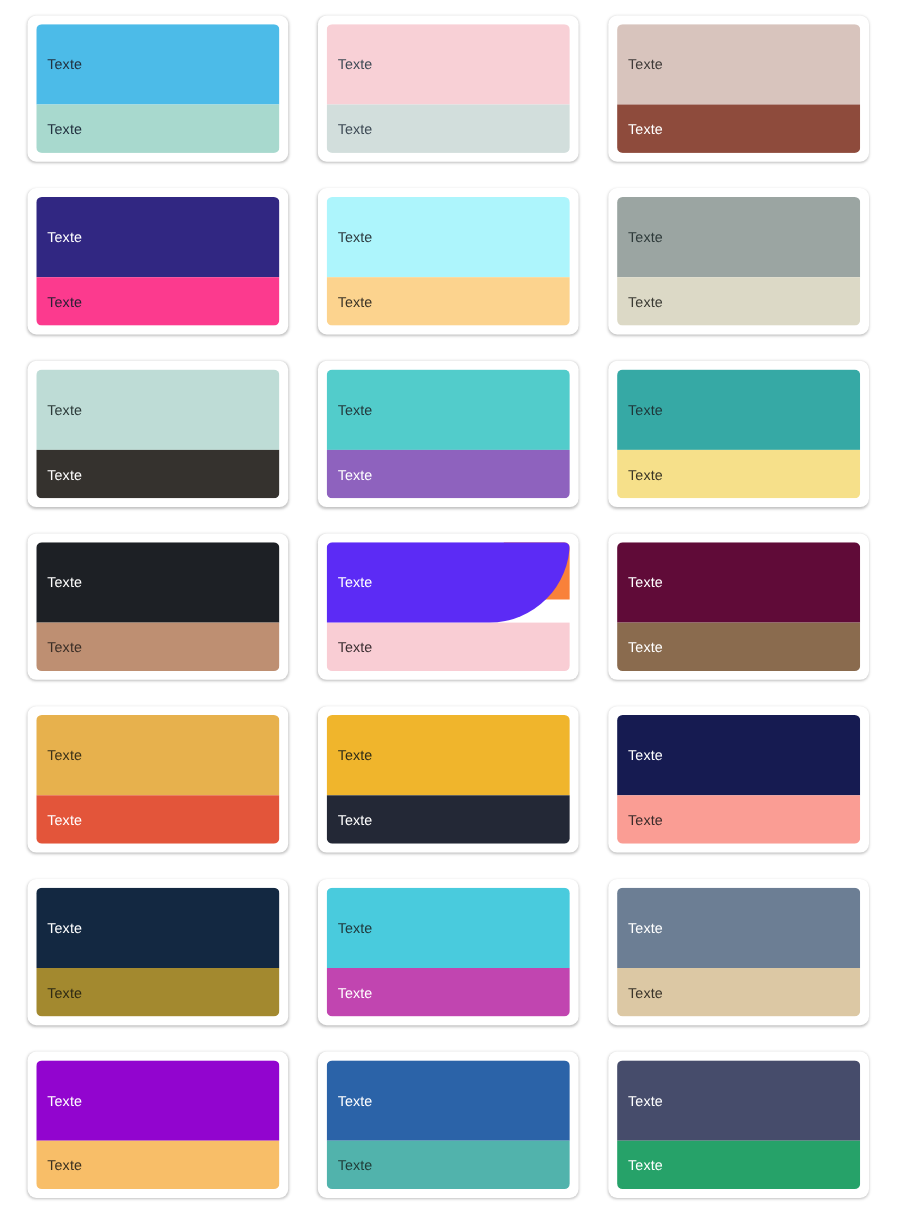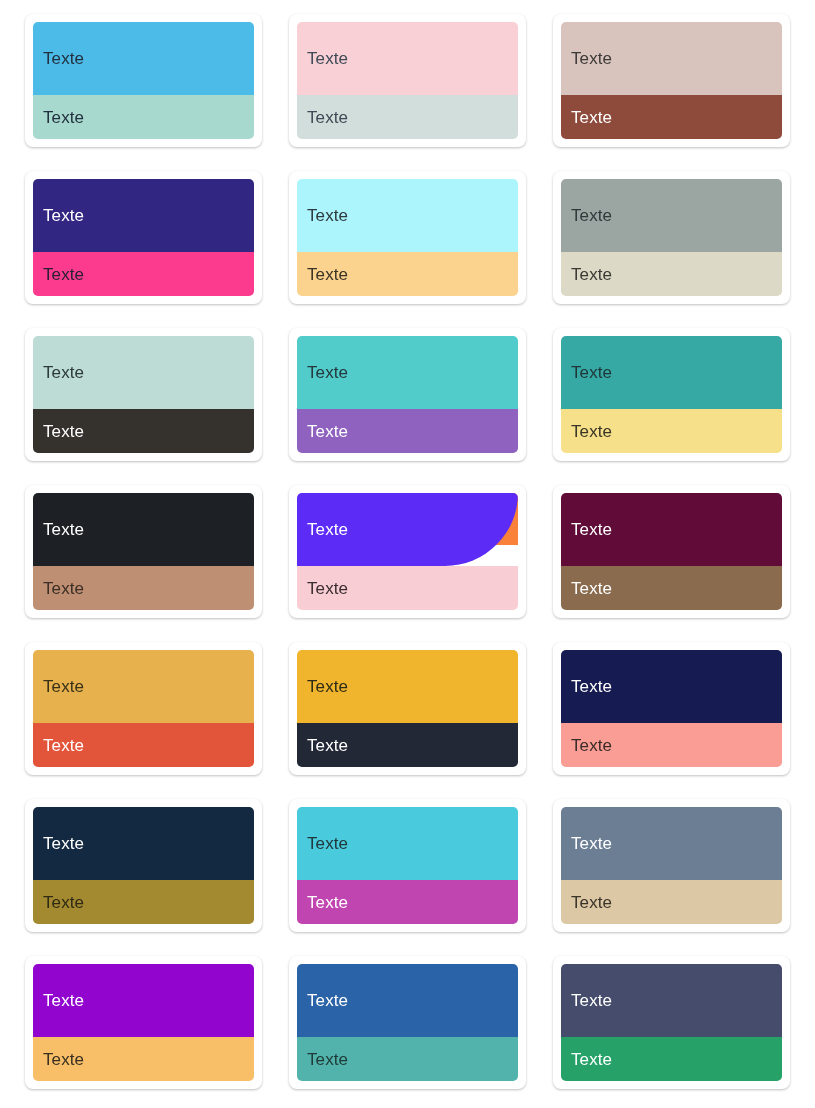--- a/index.html
+++ b/index.html
@@ -46,21 +46,21 @@
     display: flex;
     flex-direction: column;
     position: relative;
   }
 
   .swatch {
     display: flex;
     align-items: center;
     box-sizing: border-box;
     padding-left: 10px;
-    font-size: 17px;
+    font-size: 13px;
     line-height: 1;
     letter-spacing: 0.1px;
     position: relative;
     z-index: 1;
   }
 
   .swatch-primary {
     height: 62.5%;
   }
 

